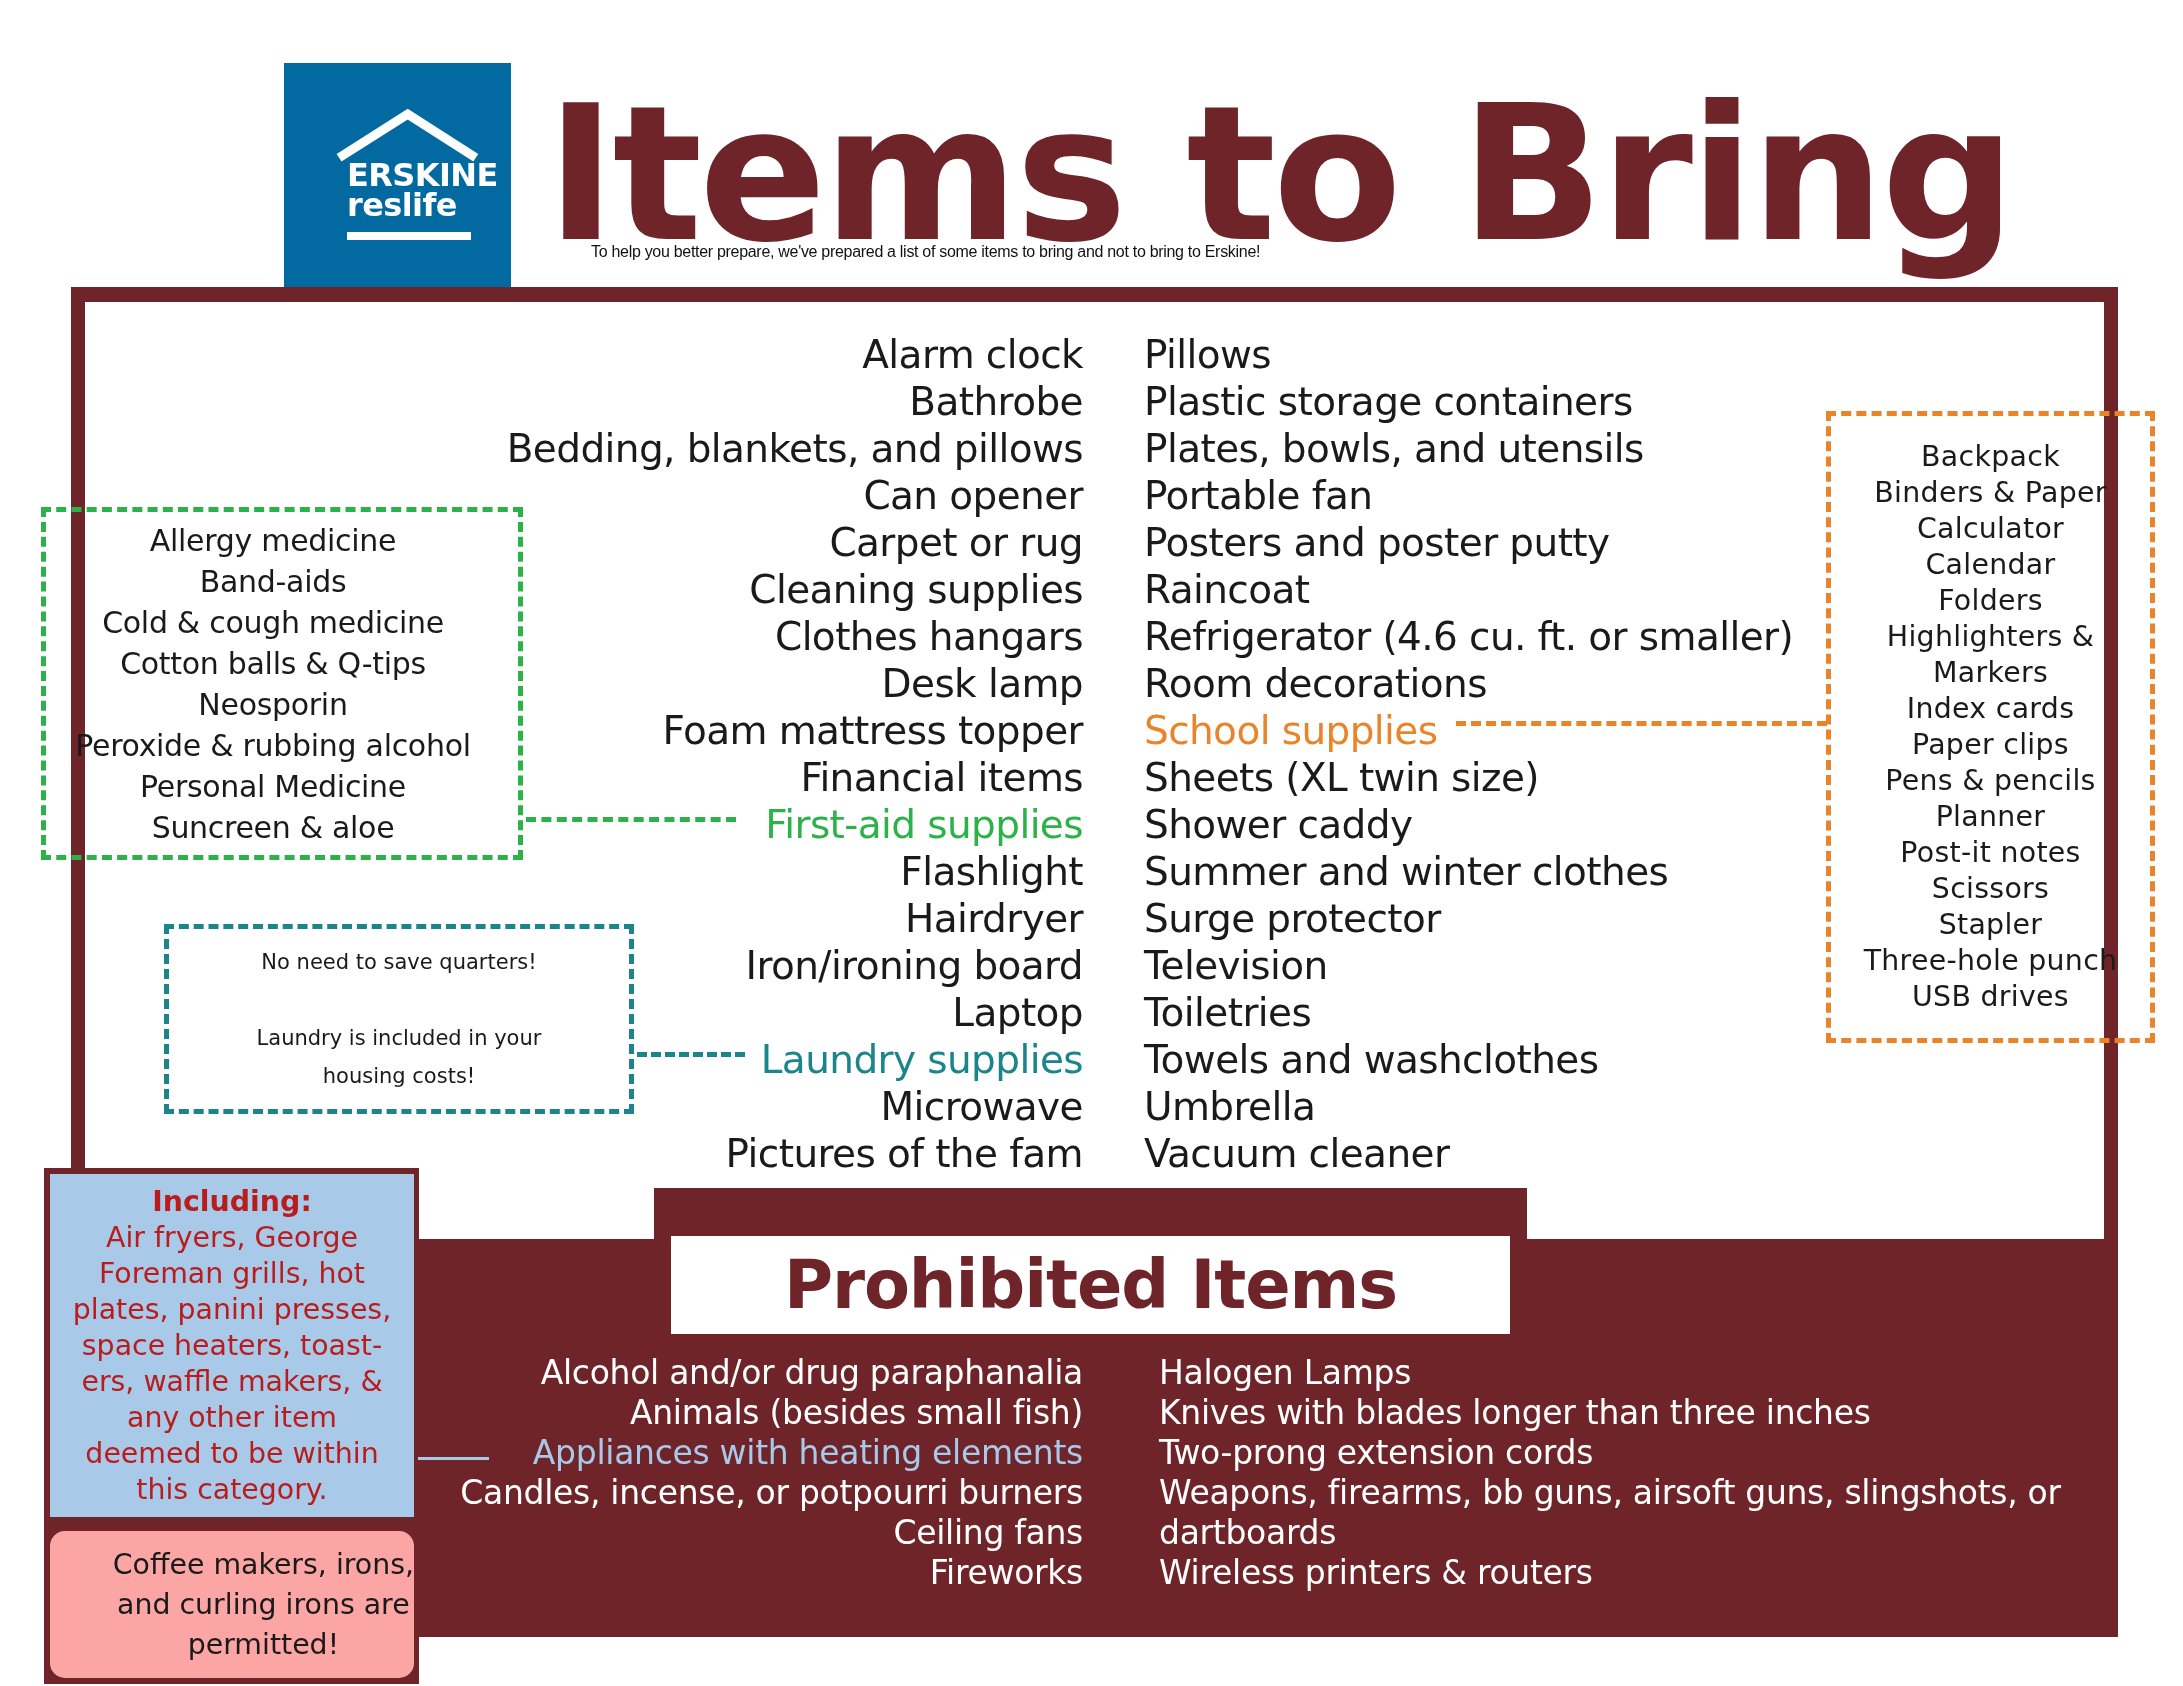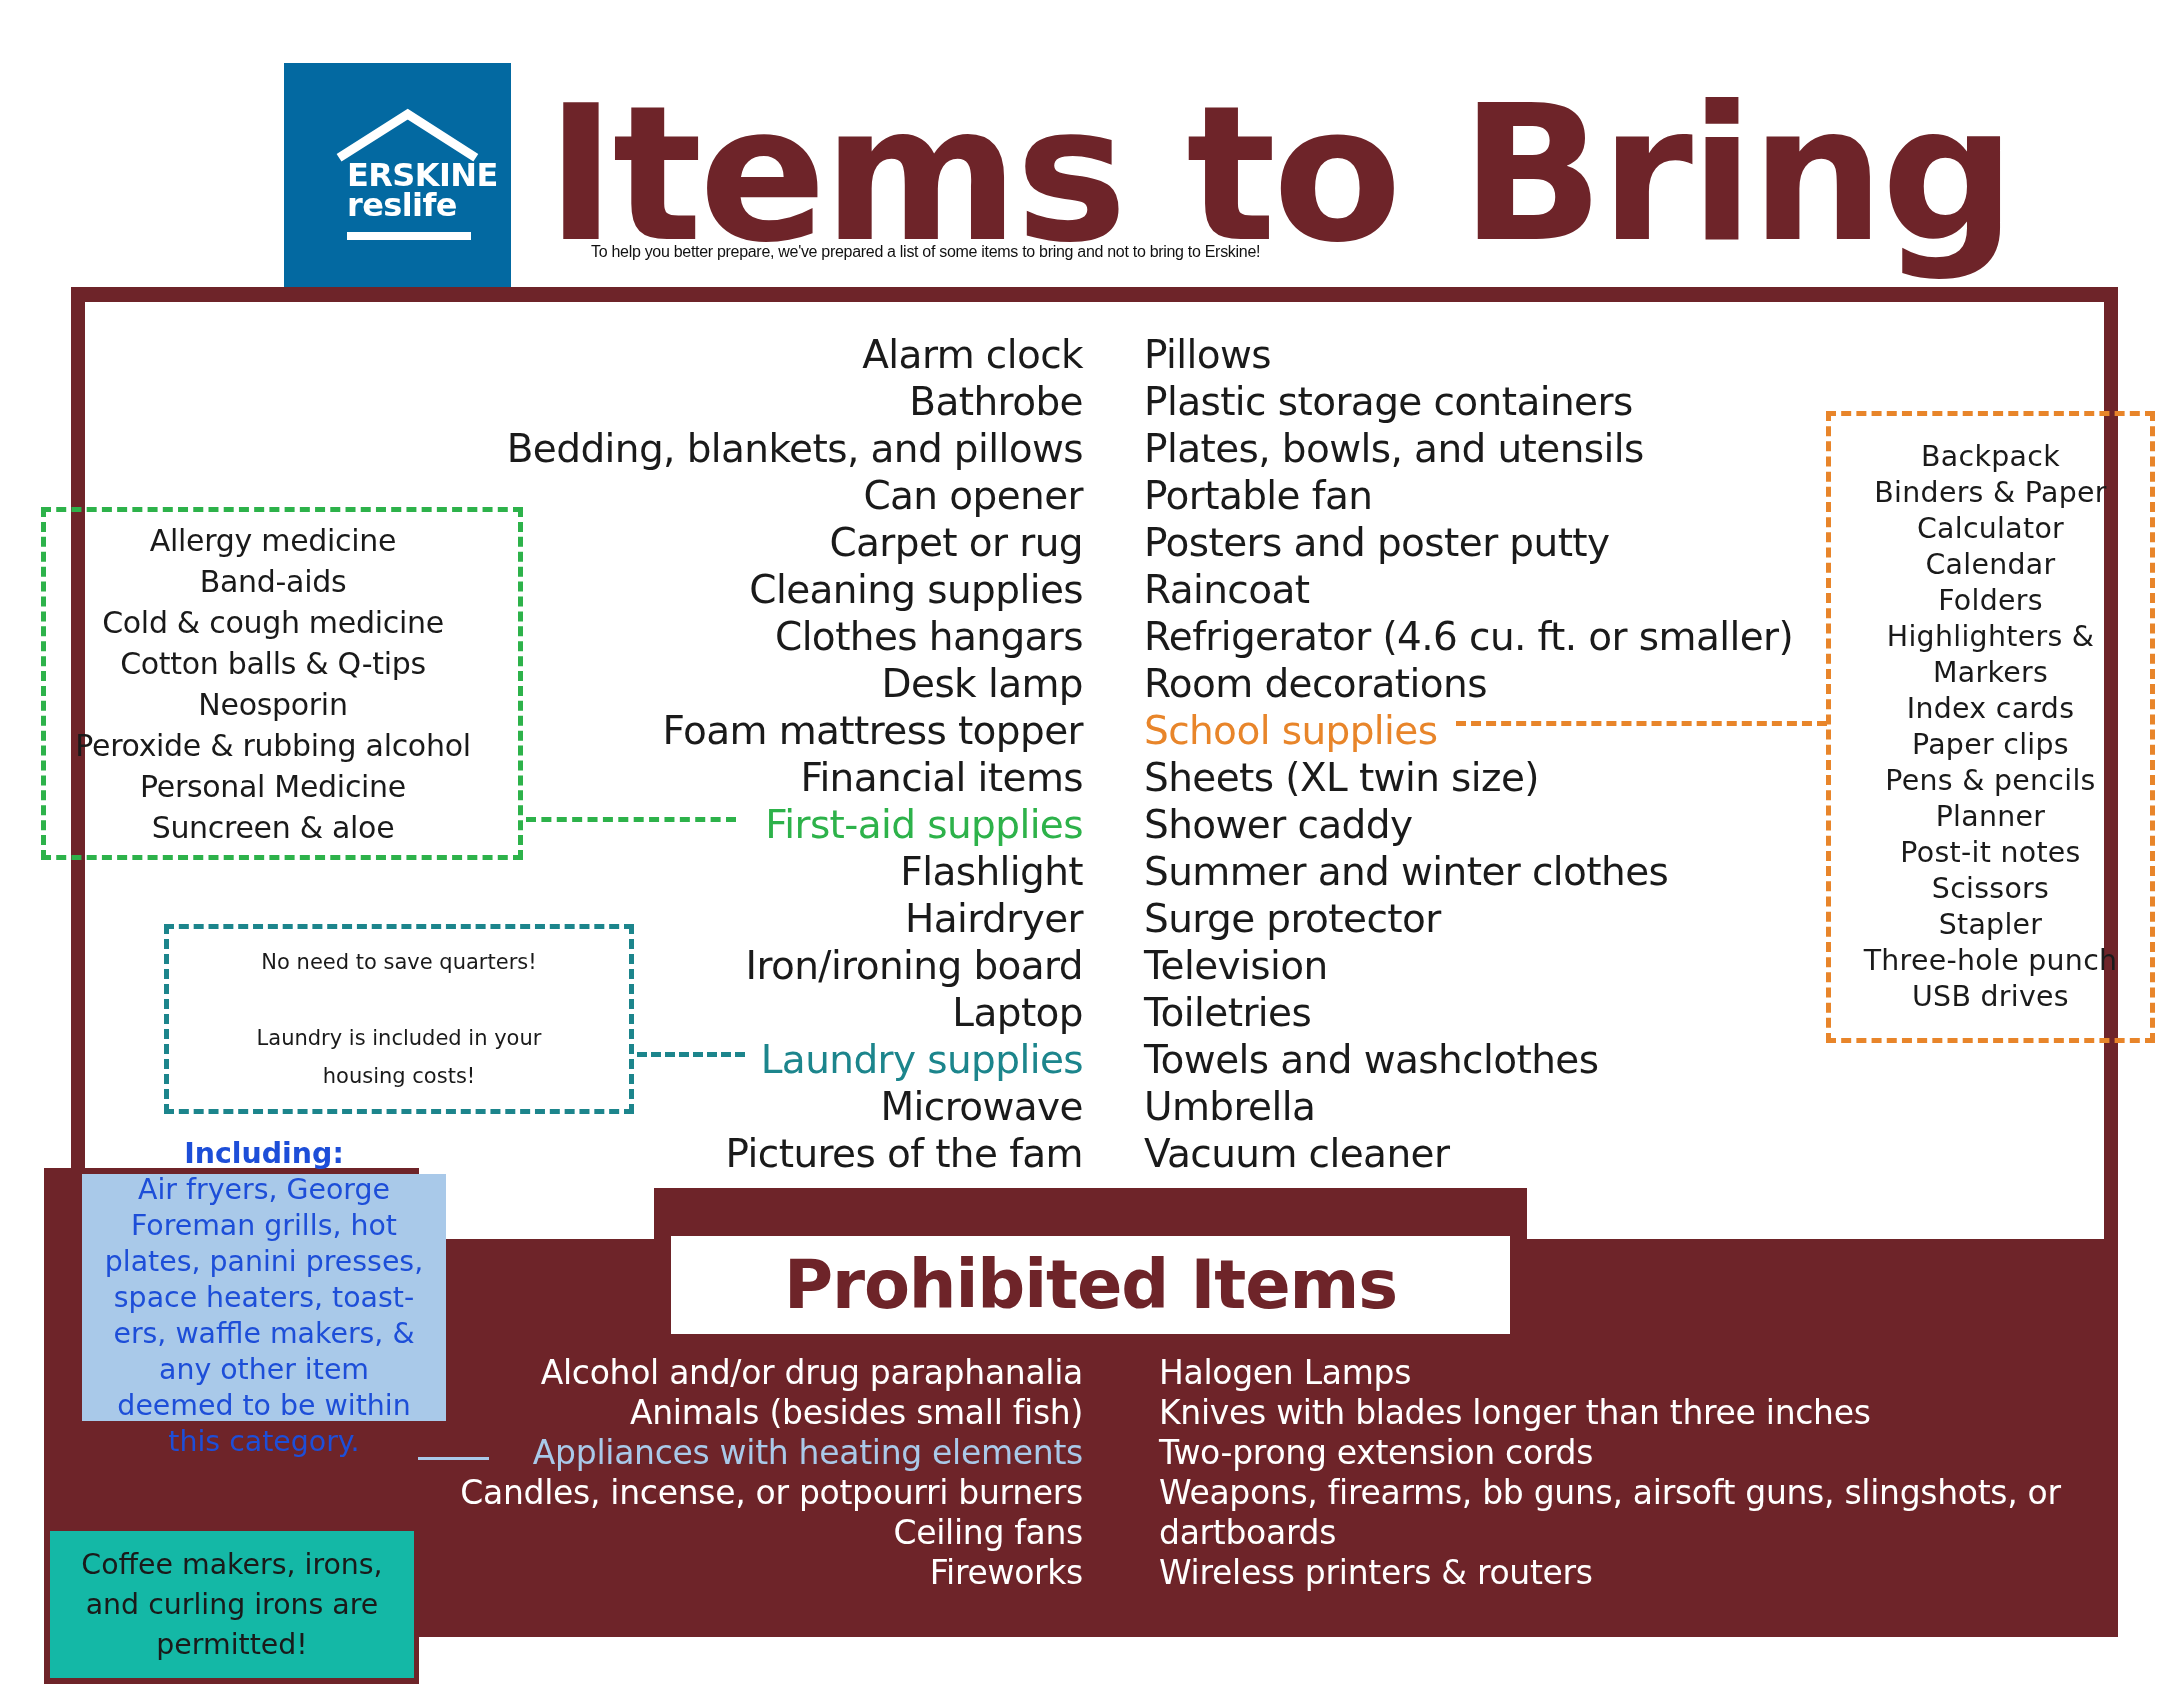--- a/index.html
+++ b/index.html
@@ -58,28 +58,28 @@
   .teal-text .gap { height: 38px; }
 
   
   .conn-green { left: 526px; top: 817px; width: 210px; height: 0; border-top: 5.1px dashed #2db24a; }
   .conn-orange { left: 1456px; top: 721px; width: 371px; height: 0; border-top: 5.1px dashed #e8852a; }
   .conn-teal { left: 637px; top: 1052px; width: 108px; height: 0; border-top: 5.1px dashed #1c858c; }
   .conn-blue { left: 418px; top: 1457px; width: 71px; height: 3.4px; background: #a9c9e9; }
 
   
   .blue-box { left: 44px; top: 1168px; width: 375px; height: 358px; background: #6e2429; }
-  .blue-inner { left: 50px; top: 1174px; width: 364px; height: 247px; background: #a9c9e9;
+  .blue-inner { left: 50px; top: 1174px; width: 364px; height: 343px; background: #a9c9e9;
                 display: flex; flex-direction: column; align-items: center; justify-content: center;
-                text-align: center; font-size: 28.4px; line-height: 36px; font-family: "DejaVu Sans", sans-serif; color: #1d4ed8; margin-left: 32px; }
+                text-align: center; font-size: 28.4px; line-height: 36px; font-family: "DejaVu Sans", sans-serif; color: #b91c1c; }
   .blue-inner b { font-weight: bold; }
   .white-box { left: 44px; top: 1524px; width: 375px; height: 160px; background: #6e2429; }
-  .white-inner { left: 50px; top: 1531px; width: 364px; height: 147px; background: #14b8a6;
-                 display: flex; align-items: center; justify-content: center; text-align: center;
-                 font-size: 28.4px; line-height: 40px; font-family: "DejaVu Sans", sans-serif; color: #1a1a1a; }
+  .white-inner { left: 50px; top: 1531px; width: 364px; height: 147px; background: #fca5a5;
+                 display: flex; align-items: center; justify-content: flex-end; text-align: center;
+                 font-size: 28.4px; line-height: 40px; font-family: "DejaVu Sans", sans-serif; color: #1a1a1a; border-radius: 15px; }
 
   
   .plist { font-size: 33px; line-height: 40px; color: #ffffff; font-family: "DejaVu Sans", sans-serif; letter-spacing: -0.3px; }
   .plist div { white-space: nowrap; }
   .plist-left { right: 1100px; top: 1353px; text-align: right; }
   .plist-right { left: 1159px; top: 1353px; text-align: left; }
 </style>
 </head>
 <body>
 

